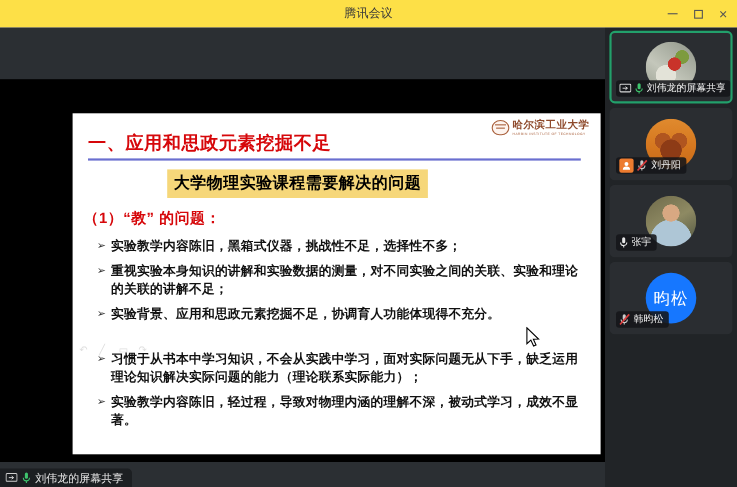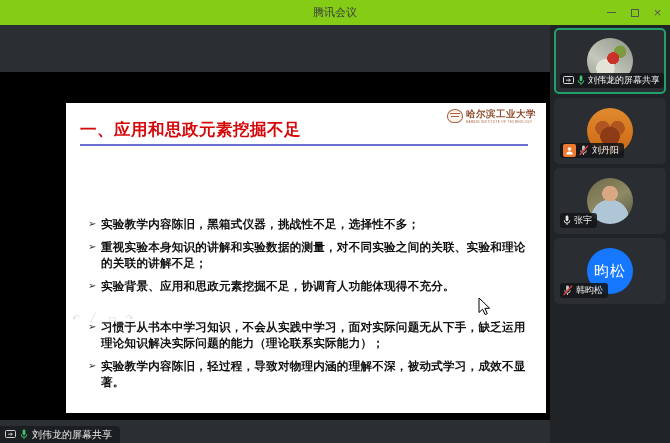--- a/index.html
+++ b/index.html
@@ -7,21 +7,21 @@
     width:670px;height:443px;overflow:hidden;
     background:#2b2f33;
     font-family:"Liberation Sans","DejaVu Sans",sans-serif;
     -webkit-font-smoothing:antialiased;
   }
   .app{position:relative;width:670px;height:443px;}
 
   
   .titlebar{
     position:absolute;left:0;top:0;width:670px;height:25px;
-    background:#84cc16;border-bottom:1px solid #dcdcdc;
+    background:#fde047;border-bottom:1px solid #dcdcdc;
   }
   .titlebar .tb-title{
     position:absolute;left:0;top:0;width:670px;height:25px;
     line-height:25px;text-align:center;font-size:11px;color:#3a3a3a;
   }
   .wc{
     position:absolute;top:0;height:25px;width:23px;
     display:flex;align-items:center;justify-content:center;
     color:#555;font-size:11px;line-height:1;
   }
@@ -204,21 +204,23 @@
         <div class="hit-logo">
           <div class="hit-crest"></div>
           <div class="hit-txt">
             <span class="hit-cn">哈尔滨工业大学</span>
             <span class="hit-en">HARBIN INSTITUTE OF TECHNOLOGY</span>
           </div>
         </div>
 
         <div class="slide-h1">一、应用和思政元素挖掘不足</div>
         <div class="slide-rule"></div>
-
+        <div class="slide-highlight">大学物理实验课程需要解决的问题</div>
+
+        <div class="sec-label sec1">（1）“教” 的问题：</div>
         <div class="bullets b1">
           <div class="bullet">
             <span class="mark">➢</span>
             <span class="btxt">实验教学内容陈旧，黑箱式仪器，挑战性不足，选择性不多；</span>
           </div>
           <div class="bullet">
             <span class="mark">➢</span>
             <span class="btxt">重视实验本身知识的讲解和实验数据的测量，对不同实验之间的关联、实验和理论的关联的讲解不足；</span>
           </div>
           <div class="bullet">

